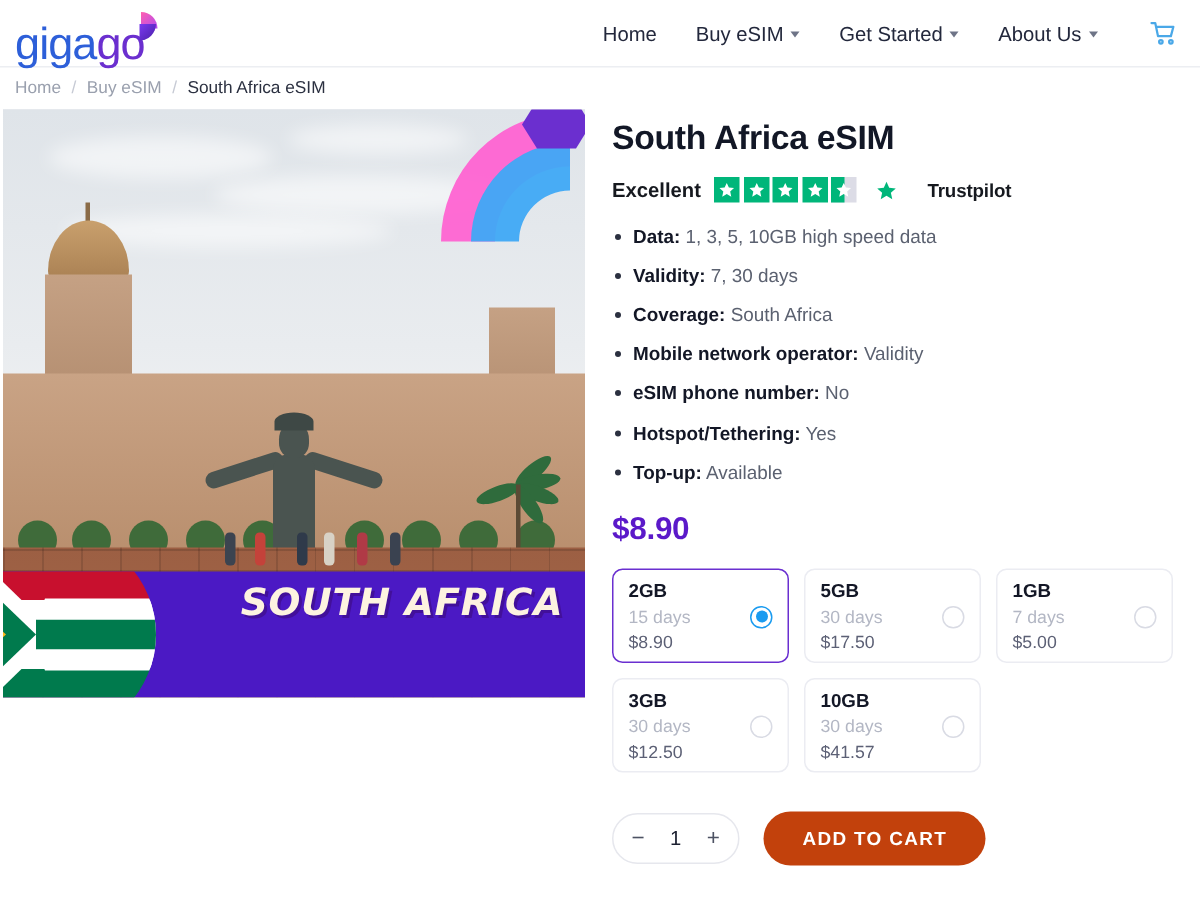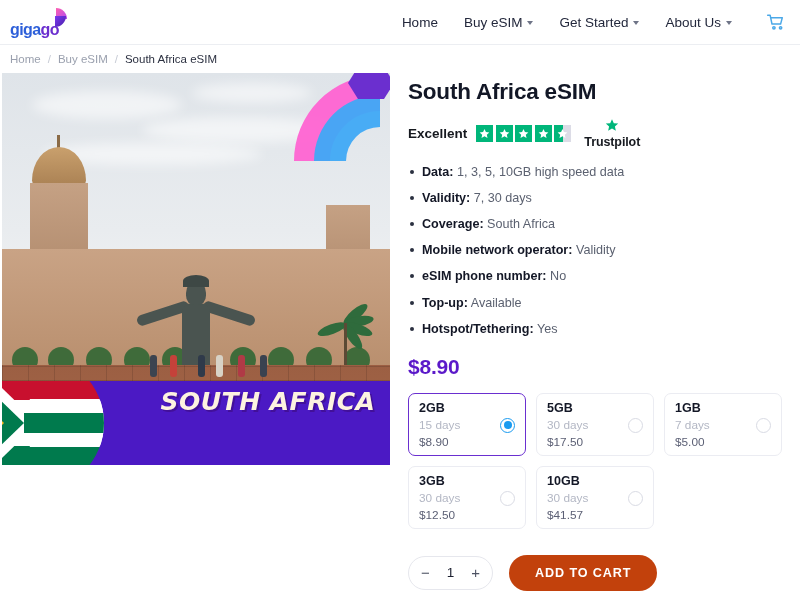--- a/index.html
+++ b/index.html
@@ -17,22 +17,22 @@
     width: 800px;
     background: #ffffff;
     border-bottom: 1px solid #eceef2;
     display: flex;
     align-items: center;
     padding: 0 14px 0 10px;
     position: relative;
   }
   .logo { display: flex; align-items: center; gap: 1px; }
   .logo-text {
-    font-size: 16px;
-    font-weight: 700;
+    font-size: 30px;
+    font-weight: 400;
     letter-spacing: -0.6px;
     line-height: 1;
     margin-top: 16px;
   }
   .logo-giga { color: #2d5fd9; }
   .logo-go { color: #6b2fcf; }
   .logo-mark {
     width: 19px; height: 19px;
     position: relative;
     margin-left: -12px;
@@ -260,21 +260,21 @@
     background: #00b67a;
     display: flex; align-items: center; justify-content: center;
     position: relative;
   }
   .star-box.half { background: #dcdce6; }
   .star-box.half::before {
     content: ""; position: absolute; left: 0; top: 0;
     width: 50%; height: 100%; background: #00b67a;
   }
   .star-glyph { position: relative; z-index: 2; }
-  .tp-logo { display: flex; align-items: center; gap: 3px; margin-left: 4px; flex-direction: column; }
+  .tp-logo { display: flex; align-items: center; gap: 20px; margin-left: 4px; }
   .tp-name { font-size: 12.5px; font-weight: 700; color: #16191f; letter-spacing: -0.1px; }
 
   .specs { list-style: none; margin-top: 16px; }
   .specs li {
     font-size: 12.6px;
     color: #5b6170;
     margin-bottom: 11px;
     padding-left: 14px;
     position: relative;
     line-height: 1.2;
@@ -537,22 +537,22 @@
         <span class="tp-name">Trustpilot</span>
       </span>
     </div>
 
     <ul class="specs">
       <li><b>Data:</b> <span>1, 3, 5, 10GB high speed data</span></li>
       <li><b>Validity:</b> <span>7, 30 days</span></li>
       <li><b>Coverage:</b> <span>South Africa</span></li>
       <li><b>Mobile network operator:</b> <span>Validity</span></li>
       <li><b>eSIM phone number:</b> <span>No</span></li>
+      <li><b>Hotspot/Tethering:</b> <span>Yes</span></li>
       <li><b>Top-up:</b> <span>Available</span></li>
-      <li><b>Hotspot/Tethering:</b> <span>Yes</span></li>
     </ul>
 
     <div class="price">$8.90</div>
 
     <div class="plans">
       <div class="plan selected">
         <div class="plan-size">2GB</div>
         <div class="plan-days">15 days</div>
         <div class="plan-price">$8.90</div>
         <span class="plan-radio"></span>

